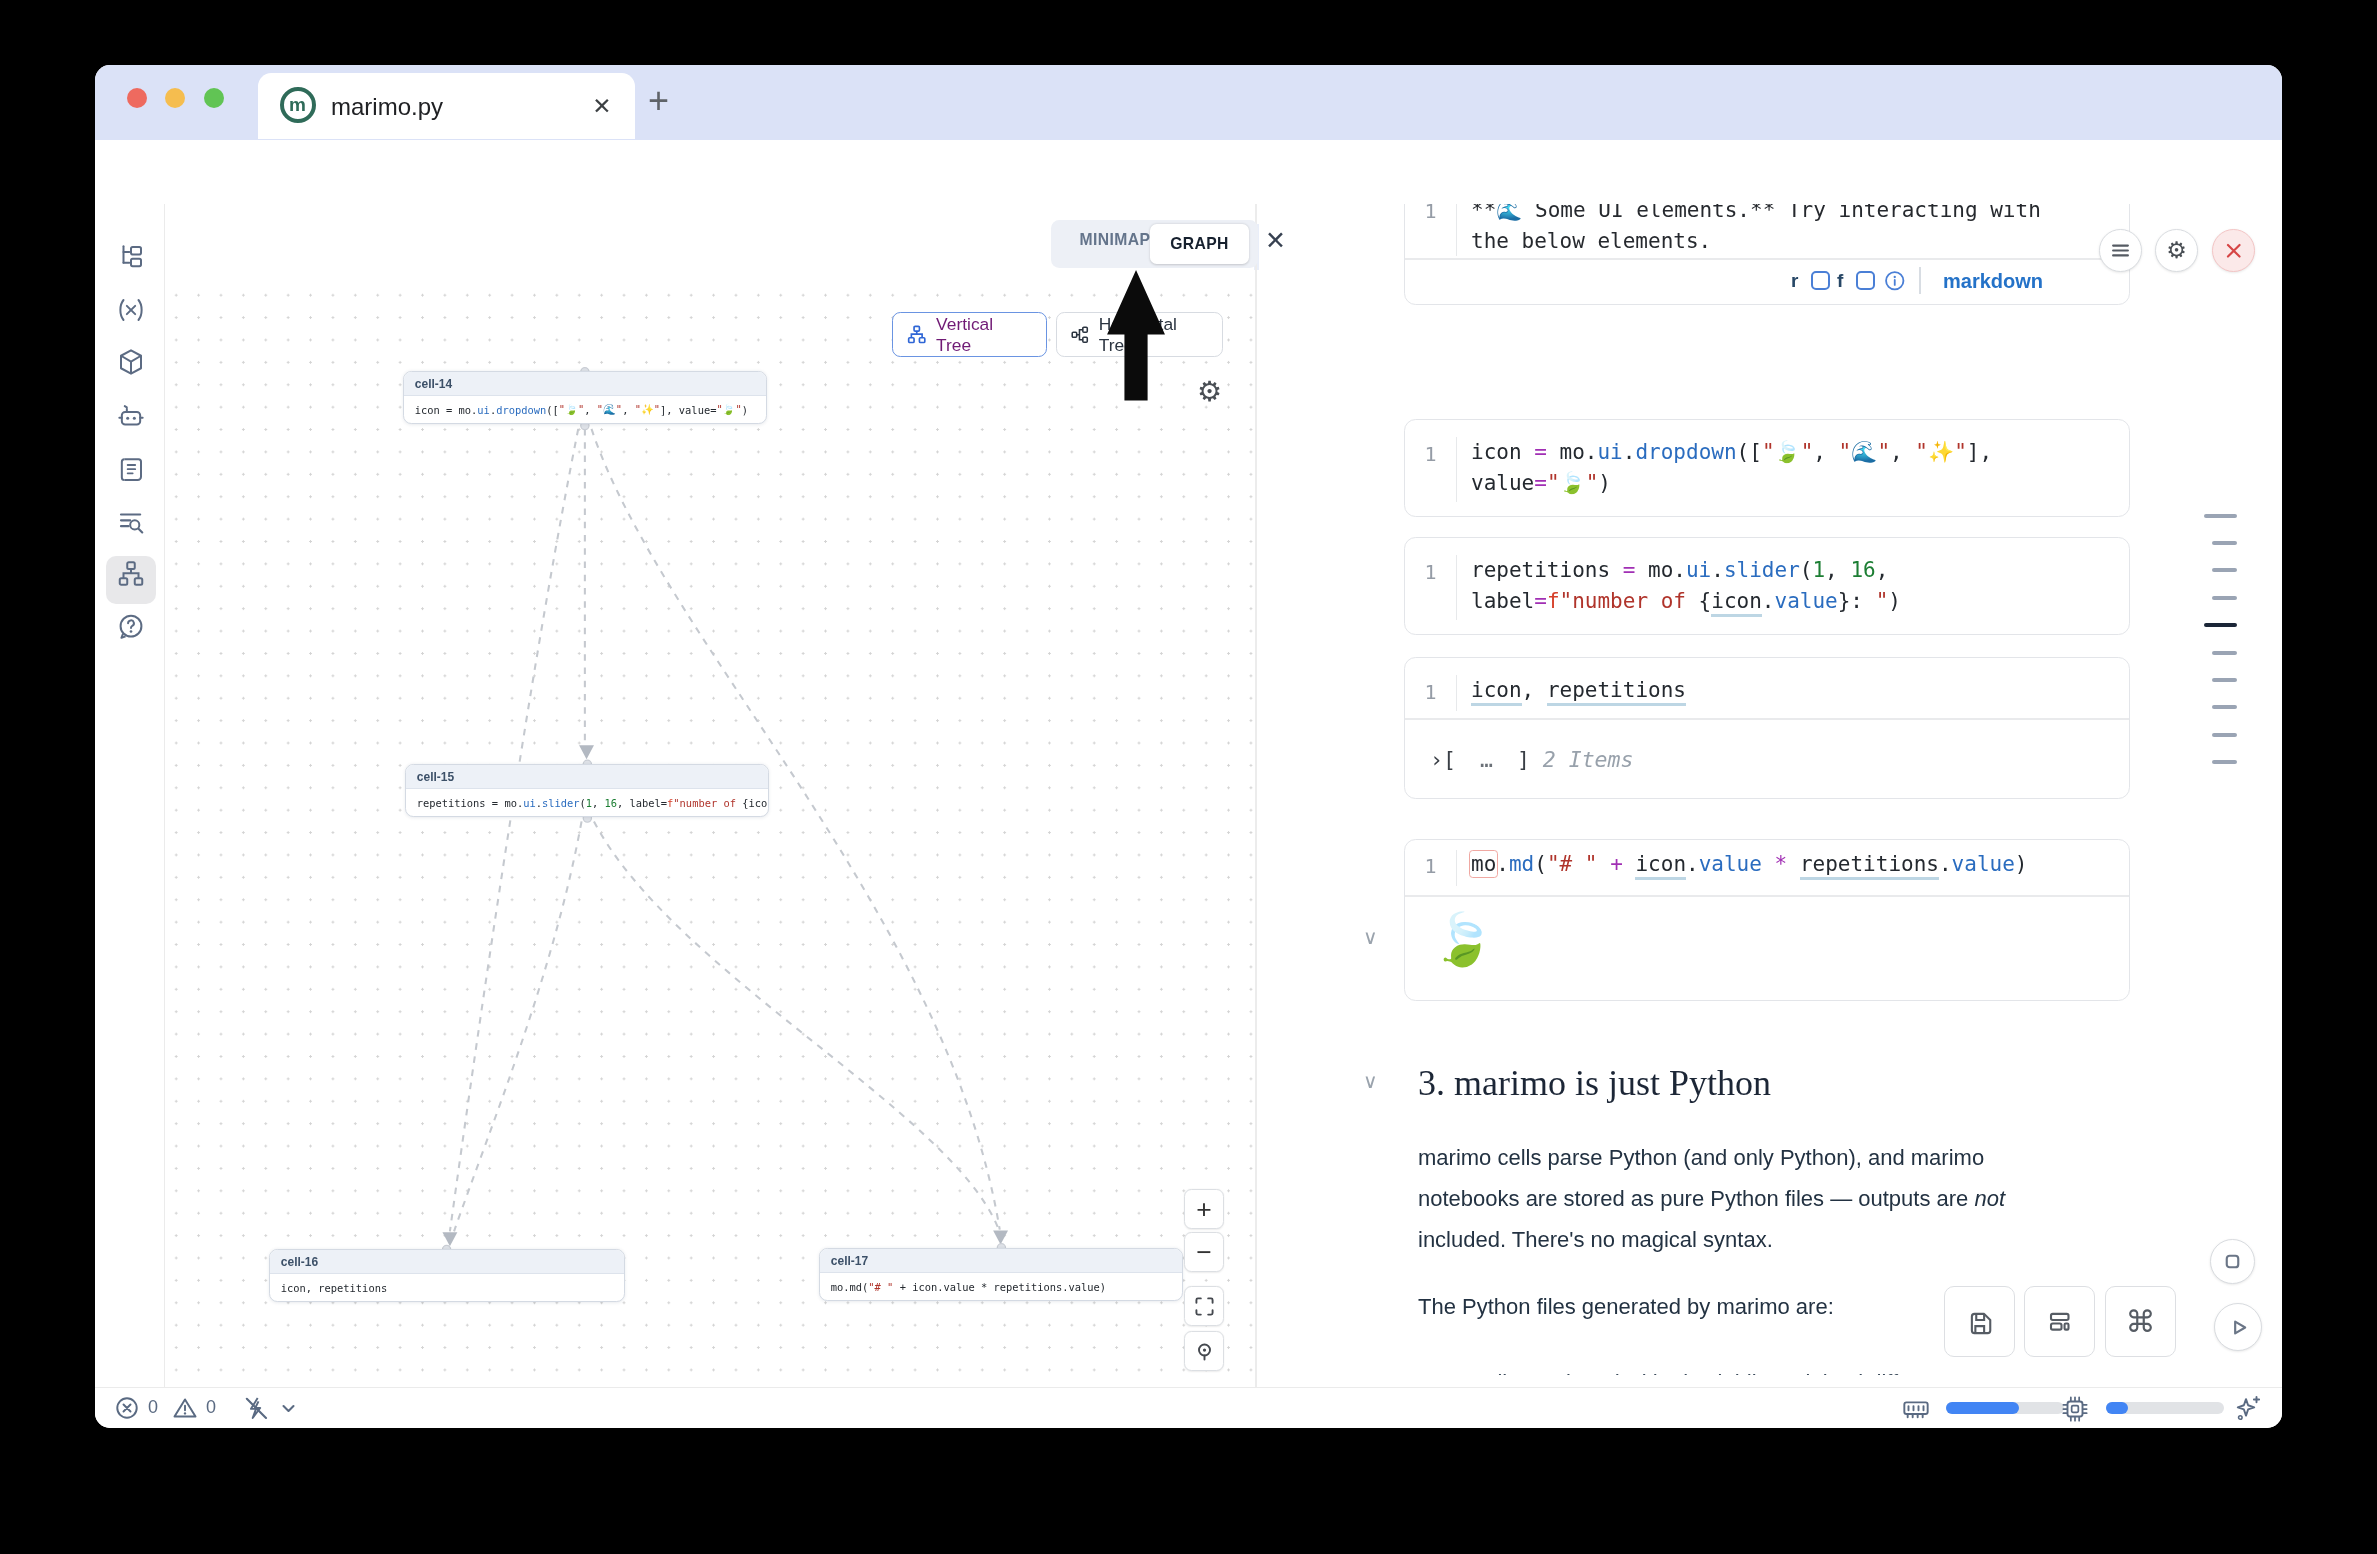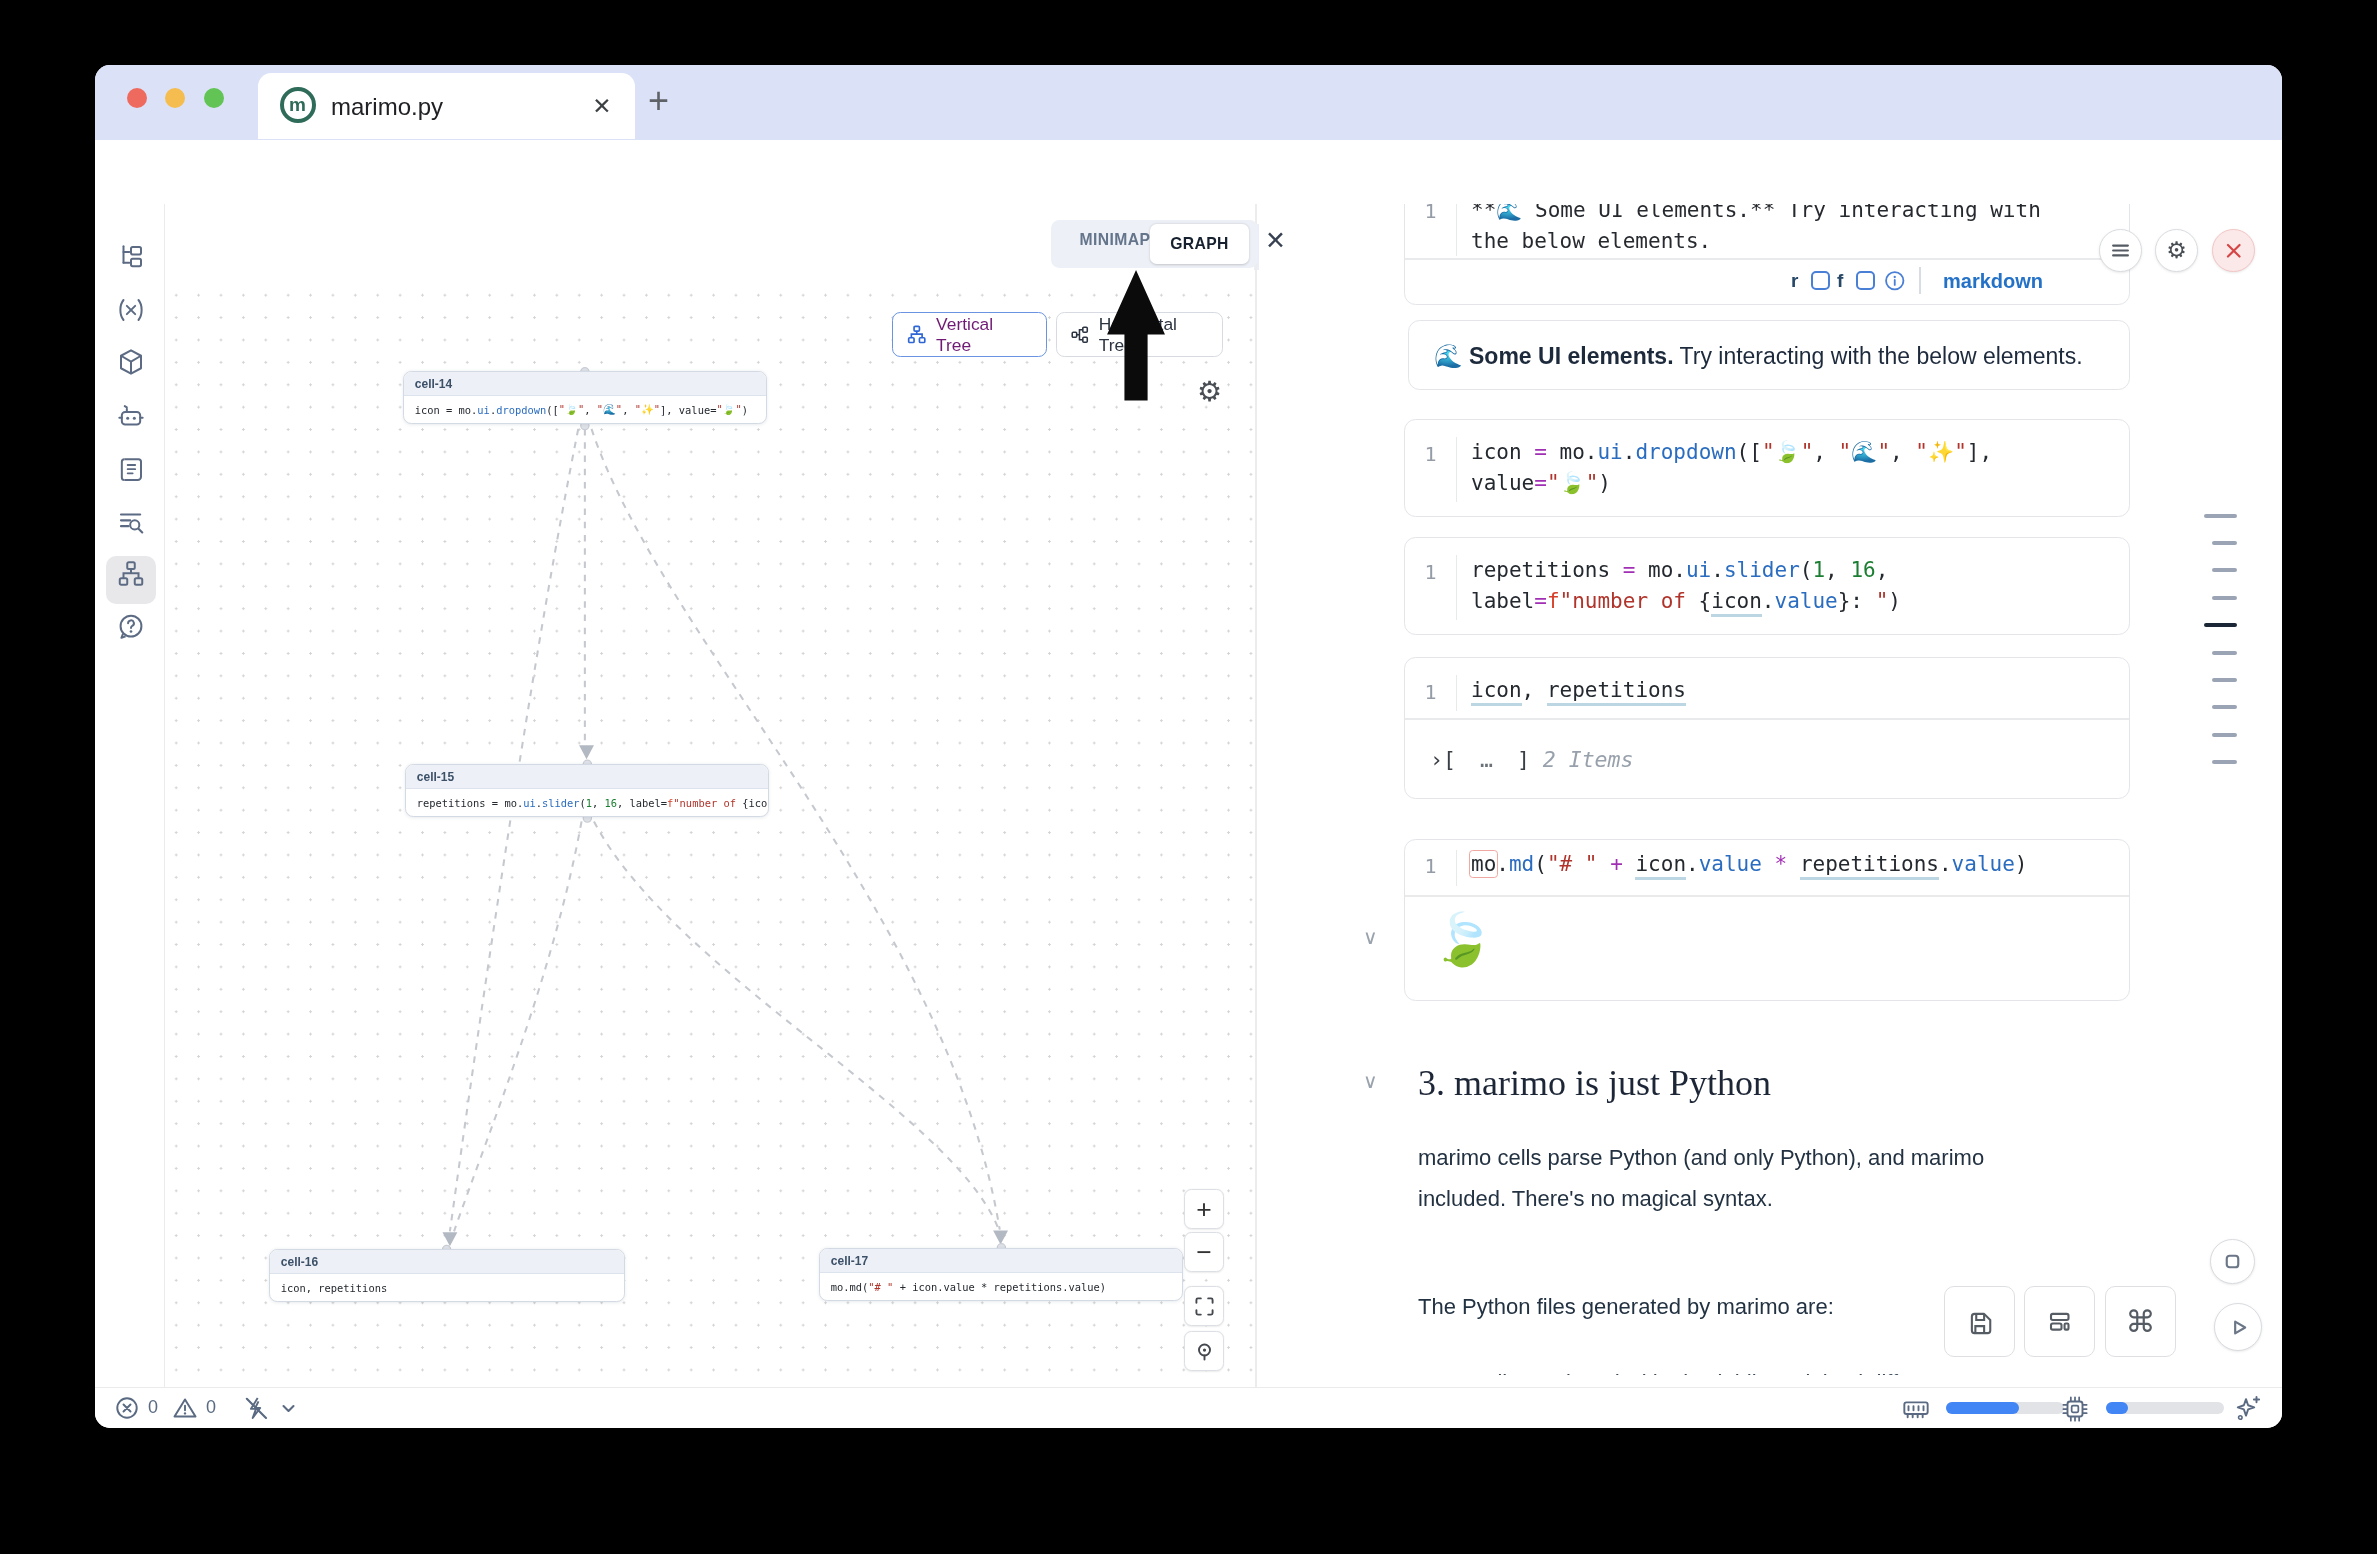--- a/index.html
+++ b/index.html
@@ -327,25 +327,20 @@
       </div>
       <div class="circlebtn" style="left:896px;top:25px">
         <span style="font-size:23px;color:#4a4f55">⚙</span>
       </div>
       <div class="circlebtn" style="left:953px;top:25px;background:#fbe9e9;border-color:#f3c5c5">
         <svg width="21.5" height="21.5" viewBox="0 0 26 26">
           <path d="M6 6 L20 20 M20 6 L6 20" stroke="#d64545" stroke-width="2.6" stroke-linecap="round"></path>
         </svg>
       </div>
 
-      <div class="nbcell" style="left:149px;top:116px;width:722px;height:70px">
-        <div class="abs mdout" style="left:25px;top:21.5px">
-          <span>🌊 </span><b>Some UI elements.</b><span> Try interacting with the below elements.</span>
-        </div>
-      </div>
 
       <div class="nbcell" style="left:145px;top:215px;width:726px;height:98px">
         <div class="gut" style="top:21.5px">1</div>
         <div class="gutsep" style="top:16.6px;height:65px"></div>
         <div class="cline" style="top:20px"><span class="tk-v">icon </span><span class="tk-op">=</span><span class="tk-v"> mo</span><span class="tk-v">.</span><span class="tk-pr">ui</span><span class="tk-v">.</span><span class="tk-pr">dropdown</span><span class="tk-v">([</span><span class="tk-st">"🍃"</span><span class="tk-v">, </span><span class="tk-st">"🌊"</span><span class="tk-v">, </span><span class="tk-st">"✨"</span><span class="tk-v">],</span></div>
         <div class="cline" style="top:51px"><span class="tk-v">value</span><span class="tk-op">=</span><span class="tk-st">"🍃"</span><span class="tk-v">)</span></div>
       </div>
 
       <div class="nbcell" style="left:145px;top:333px;width:726px;height:98px">
         <div class="gut" style="top:21.5px">1</div>
@@ -371,20 +366,21 @@
         <div class="hdiv" style="top:55px"></div>
         <div class="abs" style="left:26.5px;top:70px;font-size:51px">🍃</div>
       </div>
       <div class="chev" style="left:104px;top:721px">∨</div>
 
       <div class="chev" style="left:104px;top:865px">∨</div>
       <div class="abs serifh" style="left:159px;top:858px">3. marimo is just Python</div>
 
       <div class="abs mdp" style="left:159px;top:933px;width:762px">
         <div><span>marimo cells parse Python (and only Python), and marimo</span><i></i></div>
+        <div><span>notebooks are stored as pure Python files — outputs are </span><i>not</i></div>
         <div><span>included. There's no magical syntax.</span><i></i></div>
       </div>
       <div class="abs mdp" style="left:159px;top:1082px">The Python files generated by marimo are:</div>
       <div class="abs" style="left:203px;top:1158px;width:671px;height:13.3px;overflow:hidden">
         <span class="mdp" style="color:#3a4a5a">easily versioned with git, yielding minimal diffs</span>
       </div>
 
       <div class="sqbtn" style="left:685px;top:1082px">
         <svg width="31.5" height="31.5" viewBox="0 0 36 36">
           <path d="M9 12 a3 3 0 0 1 3 -3 h11 l7 7 v12 a3 3 0 0 1 -3 3 H12 a3 3 0 0 1 -3 -3 Z" fill="none" stroke="#565c64" stroke-width="2.4" stroke-linejoin="round"></path>

